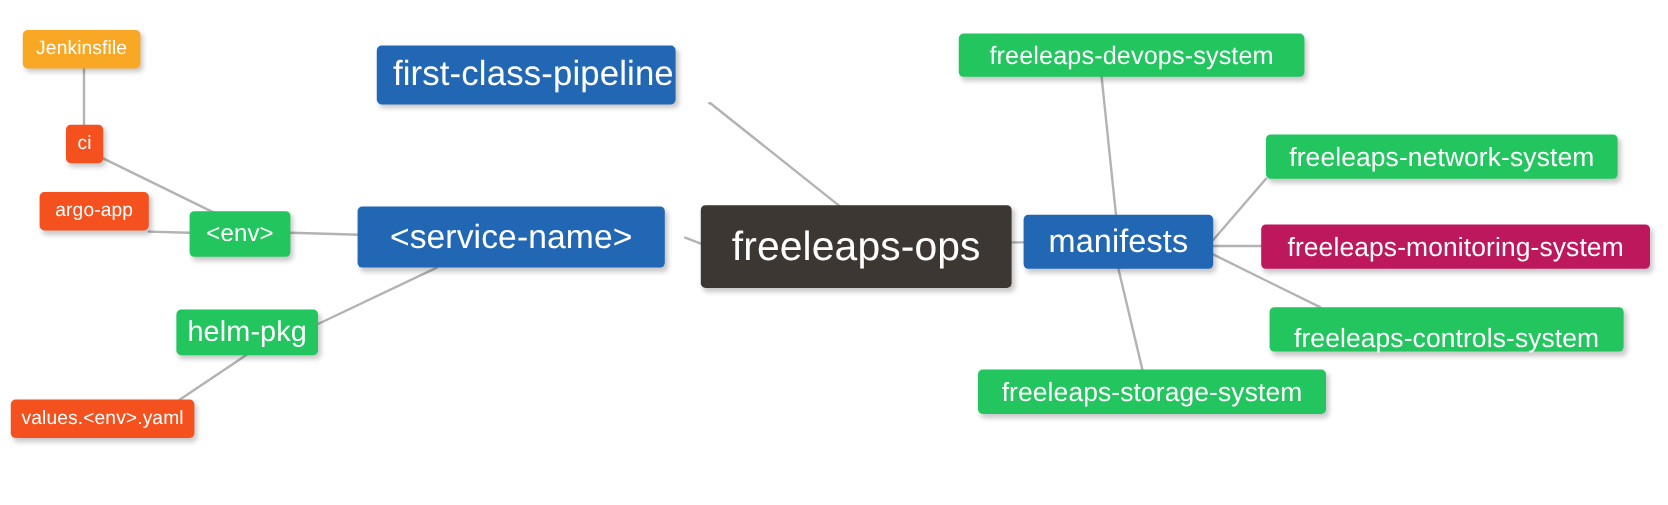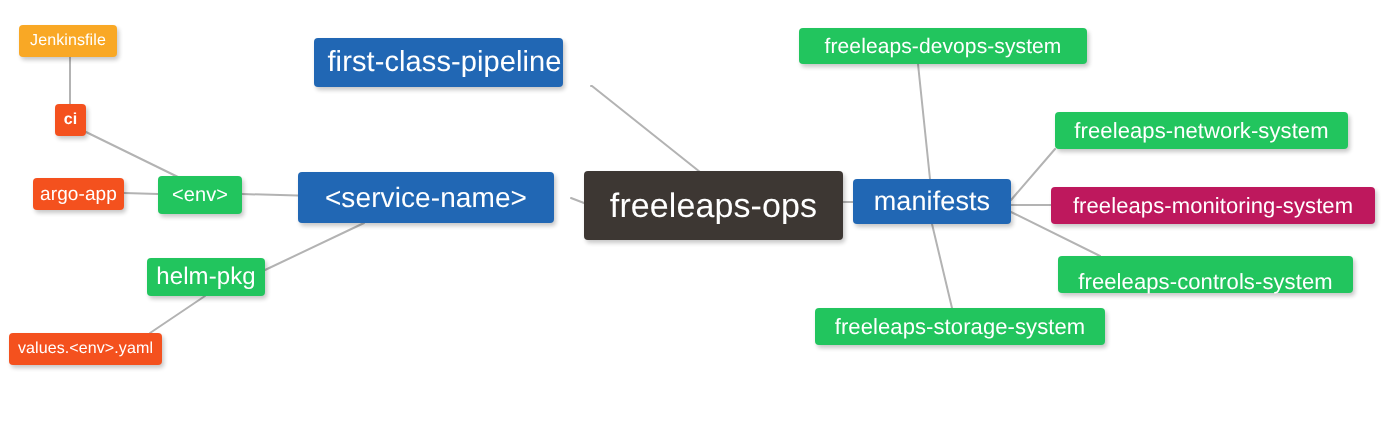--- a/index.html
+++ b/index.html
@@ -80,24 +80,24 @@
       </div>
       <div class="node" style="left: 158px; top: 176px; width: 84px; height: 38px; background: rgb(34, 197, 94); font-size: 20px;">
         <span class="node-label">&lt;env&gt;</span>
       </div>
       <div class="node" style="left: 147px; top: 258px; width: 118px; height: 38px; background: rgb(34, 197, 94); font-size: 24px;">
         <span class="node-label">helm-pkg</span>
       </div>
       <div class="node" style="left: 19px; top: 25px; width: 98px; height: 32px; background: rgb(249, 168, 37); font-size: 16px;">
         <span class="node-label">Jenkinsfile</span>
       </div>
-      <div class="node" style="left: 55px; top: 104px; width: 31px; height: 32px; background: rgb(244, 81, 30); font-size: 16px; font-weight: bold;">
+      <div class="node" style="left: 55px; top: 104px; width: 31px; height: 32px; background: rgb(244, 81, 30); font-size: 16px;">
         <span class="node-label">ci</span>
       </div>
-      <div class="node" style="left: 33px; top: 178px; width: 91px; height: 32px; background: rgb(244, 81, 30); font-size: 19px; justify-content: center;">
+      <div class="node" style="left: 33px; top: 160px; width: 91px; height: 32px; background: rgb(244, 81, 30); font-size: 16px; justify-content: center;">
         <span class="node-label">argo-app</span>
       </div>
       <div class="node" style="left: 9px; top: 333px; width: 153px; height: 32px; background: rgb(244, 81, 30); font-size: 16px;">
         <span class="node-label">values.&lt;env&gt;.yaml</span>
       </div>
       <div class="node" style="left: 799px; top: 28px; width: 288px; height: 36px; background: rgb(34, 197, 94); font-size: 21px;">
         <span class="node-label">freeleaps-devops-system</span>
       </div>
       <div class="node" style="left: 1055px; top: 112px; width: 293px; height: 37px; background: rgb(34, 197, 94); font-size: 22px;">
         <span class="node-label">freeleaps-network-system</span>

